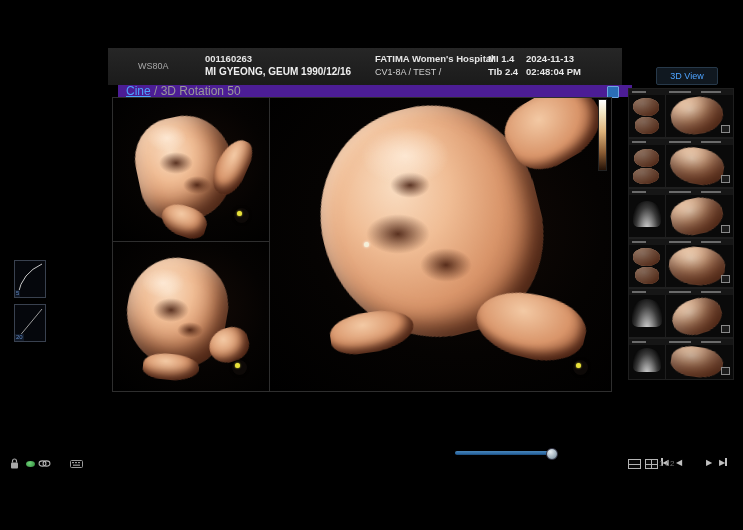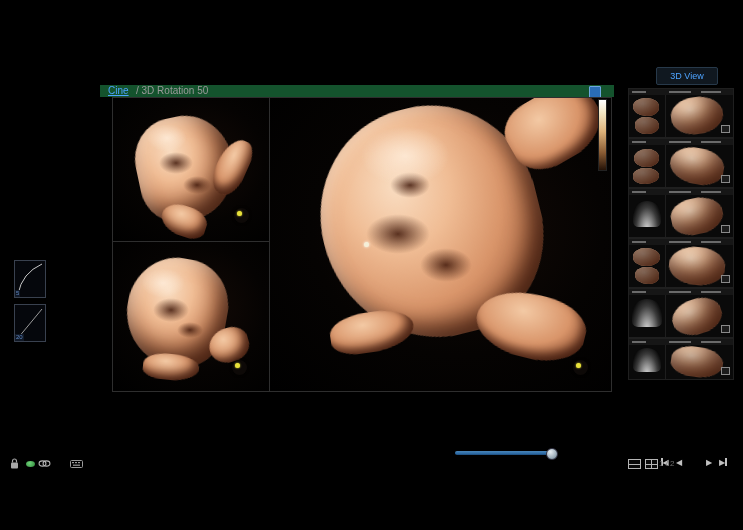--- a/index.html
+++ b/index.html
@@ -17,21 +17,21 @@
   .hdr-probe{left:267px;top:19px;font-size:9px;color:#cfcfcf;}
   .hdr-mi{left:380px;top:5px;font-size:9.5px;font-weight:bold;color:#e8e8e8;}
   .hdr-tib{left:380px;top:18px;font-size:9.5px;font-weight:bold;color:#e8e8e8;}
   .hdr-date{left:418px;top:5px;font-size:9.5px;font-weight:bold;color:#e8e8e8;}
   .hdr-time{left:418px;top:18px;font-size:9.5px;font-weight:bold;color:#e8e8e8;}
 
   #view-btn{left:656px;top:67px;width:60px;height:16px;background:#101820;border:1px solid #27394a;
     border-radius:2px;color:#4da3ff;font-size:9px;text-align:center;line-height:16px;cursor:pointer;}
 
   
-  #cinebar{left:100px;top:85px;width:514px;height:12px;background:#14532d;font-size:10px;line-height:12px;}
+  #cinebar{left:118px;top:85px;width:514px;height:12px;background:#4c1d95;font-size:12px;line-height:12px;}
   #cine-link{left:8px;top:0;color:#4da3ff;text-decoration:underline;cursor:pointer;}
   #cine-mode{left:36px;top:0;color:#9a9a9a;}
   #expand-ic{left:489px;top:1px;width:10px;height:10px;background:#2a6db5;border:1px solid #6fa6e0;border-radius:1px;}
 
   
   .panel{background:radial-gradient(ellipse at 55% 45%, #140a06 0%, #050302 55%, #000 100%);
     border:1px solid #2e2e2e;overflow:hidden;}
   #panelA{left:112px;top:97px;width:156px;height:143px;}
   #panelB{left:112px;top:241px;width:156px;height:149px;}
   #panelC{left:269px;top:97px;width:341px;height:293px;}
@@ -83,20 +83,31 @@
   #slider-thumb{left:546px;top:448px;width:10px;height:10px;border-radius:50%;
     background:radial-gradient(circle at 35% 30%,#e8eef2,#9fb0bc 60%,#5f7280);border:1px solid #334;cursor:grab;}
 
   svg{display:block;}
 </style>
 </head>
 <body>
 
 <div id="screen">
 
+  <div id="header" class="abs">
+    <span class="abs hdr-machine">WS80A</span>
+    <span class="abs hdr-id">001160263</span>
+    <span class="abs hdr-name">MI GYEONG, GEUM 1990/12/16</span>
+    <span class="abs hdr-hosp">FATIMA Women's Hospital</span>
+    <span class="abs hdr-probe">CV1-8A / TEST /</span>
+    <span class="abs hdr-mi">MI  1.4</span>
+    <span class="abs hdr-tib">TIb 2.4</span>
+    <span class="abs hdr-date">2024-11-13</span>
+    <span class="abs hdr-time">02:48:04 PM</span>
+  </div>
 
   <div id="view-btn" class="abs">3D View</div>
 
   <div id="cinebar" class="abs">
     <span id="cine-link" class="abs">Cine</span>
     <span id="cine-mode" class="abs">/ 3D Rotation 50</span>
     <span id="expand-ic" class="abs"></span>
   </div>
 
   <div id="panelA" class="abs panel">

